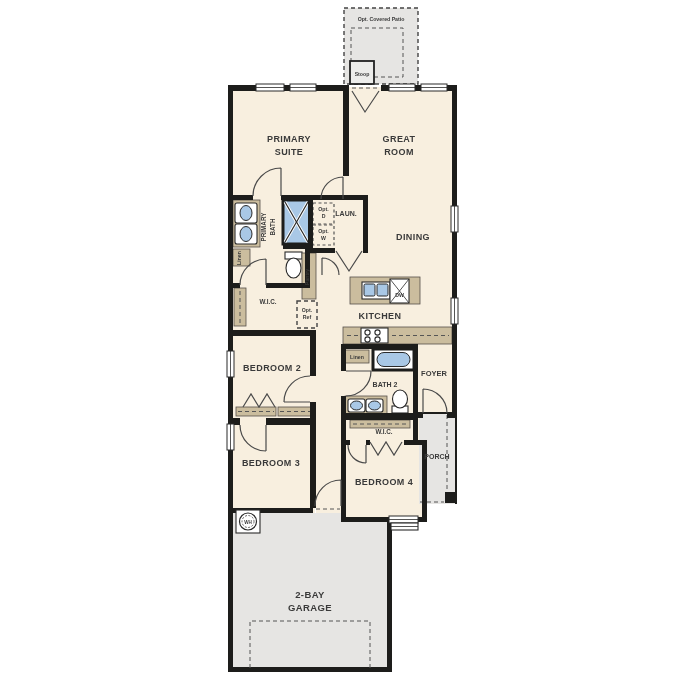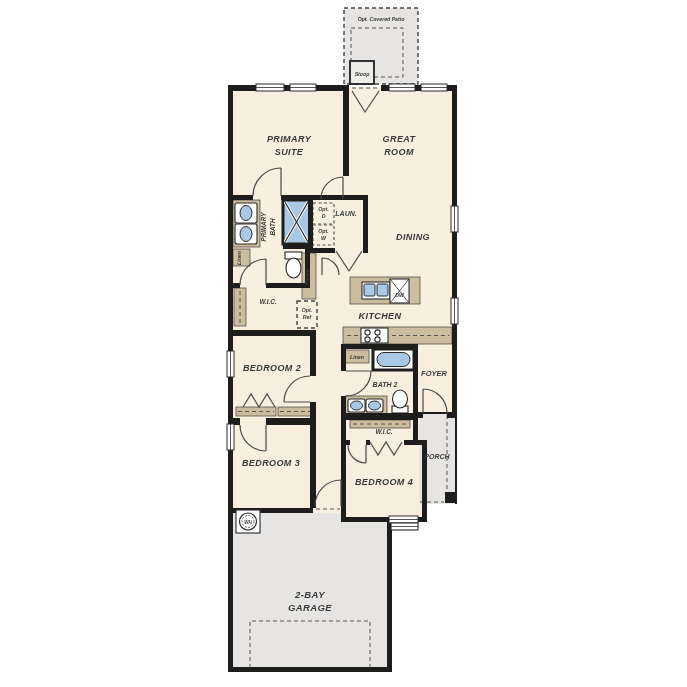--- a/index.html
+++ b/index.html
@@ -1,16 +1,16 @@
 <!DOCTYPE html>
 <html><head>
 <meta charset="utf-8">
 <style>
   html,body{margin:0;padding:0;background:#ffffff;}
-  #canvas{position:relative;width:687px;height:687px;background:#ffffff;overflow:hidden;font-style:italic;}
+  #canvas{position:relative;width:687px;height:687px;background:#ffffff;overflow:hidden;}
   svg{display:block;}
   .wall{fill:#1d1d1b;}
   .cream{fill:#f8efdf;}
   .gray{fill:#e6e5e3;}
   .tan{fill:#cbbd9e;stroke:#55504a;stroke-width:0.8;}
   .blue{fill:#a9c8e6;stroke:#2a2a2a;stroke-width:1;}
   .fix{fill:#ffffff;stroke:#2a2a2a;stroke-width:1.1;}
   .door{stroke:#4a4a4a;stroke-width:1.2;fill:none;}
   .dash{stroke:#555555;stroke-width:1;stroke-dasharray:4 3;fill:none;}
   .dashbold{stroke:#444444;stroke-width:1.4;stroke-dasharray:4 3;fill:none;}

